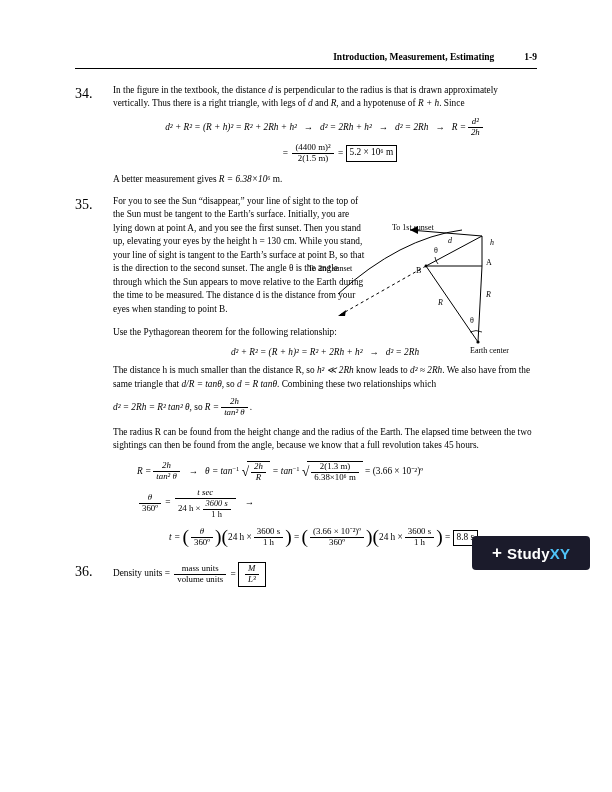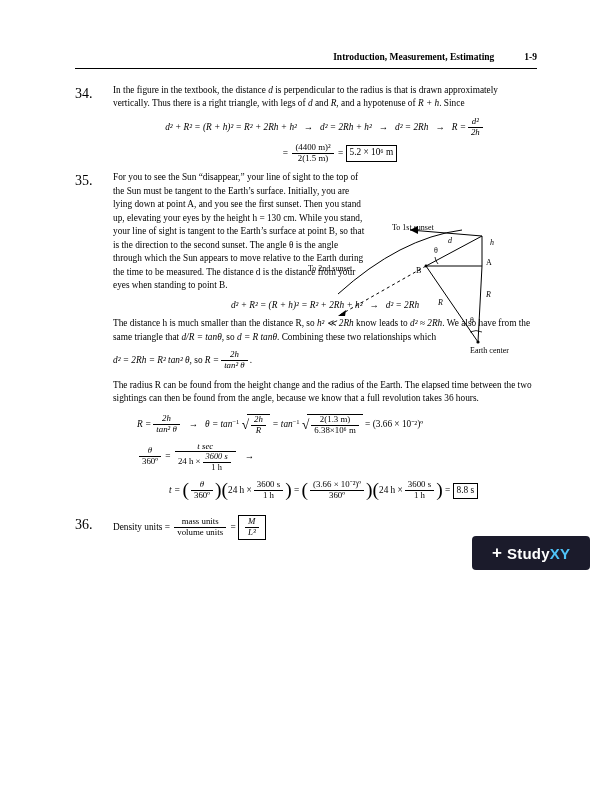--- a/index.html
+++ b/index.html
@@ -174,43 +174,45 @@
           <span class="math">R =</span><span class="frac"><span class="num math">d²</span><span class="den math">2h</span></span>
         </div>
 
         <div class="eqline" style="padding-left:30px;">
           <span>=</span>
           <span class="frac"><span class="num">(4400 m)²</span><span class="den">2(1.5 m)</span></span>
           <span>=</span>
           <span class="boxed">5.2 × 10⁶ m</span>
         </div>
 
+        <p style="margin-top:10px"><span>A better measurement gives </span><span class="math">R = 6.38×10⁶</span><span> m.</span></p>
       </div>
     </div>
 
     <div class="prob" style="margin-top:6px">
       <div class="prob-num">35.</div>
       <div class="prob-body">
         <p style="width:252px">For you to see the Sun “disappear,” your line of sight to the top of the Sun must be tangent to the Earth’s surface. Initially, you are lying down at point A, and you see the first sunset. Then you stand up, elevating your eyes by the height h = 130 cm. While you stand, your line of sight is tangent to the Earth’s surface at point B, so that is the direction to the second sunset. The angle θ is the angle through which the Sun appears to move relative to the Earth during the time to be measured. The distance d is the distance from your eyes when standing to point B.</p>
+        <p style="margin-top:10px">Use the Pythagorean theorem for the following relationship:</p>
 
         <div class="eqline">
           <span class="math">d² + R² = (R + h)² = R² + 2Rh + h²</span>
           &nbsp;&nbsp;<span>→</span>&nbsp;&nbsp;
           <span class="math">d² = 2Rh</span>
         </div>
 
         <p>
           <span>The distance h is much smaller than the distance R, so </span><span class="math">h² ≪ 2Rh</span><span> know leads to </span><span class="math">d² ≈ 2Rh</span><span>. We also have from the same triangle that </span><span class="math">d/R = tanθ,</span><span> so </span><span class="math">d = R tanθ</span><span>. Combining these two relationships which</span>
         </p>
 
         <div class="eqline" style="text-align:left">
           <span class="math">d² = 2Rh = R² tan² θ,</span><span> so </span><span class="math">R =</span><span class="frac"><span class="num math">2h</span><span class="den math">tan² θ</span></span><span>.</span>
         </div>
 
-        <p style="margin-top:8px">The radius R can be found from the height change and the radius of the Earth. The elapsed time between the two sightings can then be found from the angle, because we know that a full revolution takes 36 hours.</p>
+        <p style="margin-top:8px">The radius R can be found from the height change and the radius of the Earth. The elapsed time between the two sightings can then be found from the angle, because we know that a full revolution takes 45 hours.</p>
 
         <div class="eqline" style="text-align:left; padding-left:24px; margin-top:8px">
           <span class="math">R =</span><span class="frac"><span class="num math">2h</span><span class="den math">tan² θ</span></span>
           &nbsp;&nbsp;<span>→</span>&nbsp;&nbsp;
           <span class="math">θ = tan</span><sup>−1</sup>
           <span class="sqrt"><span class="rad">√</span><span class="inner"><span class="frac"><span class="num math">2h</span><span class="den math">R</span></span></span></span>
           <span class="math">= tan</span><sup>−1</sup>
           <span class="sqrt"><span class="rad">√</span><span class="inner"><span class="frac"><span class="num">2(1.3 m)</span><span class="den">6.38×10⁶ m</span></span></span></span>
           <span>= (3.66 × 10⁻²)º</span>
         </div>

